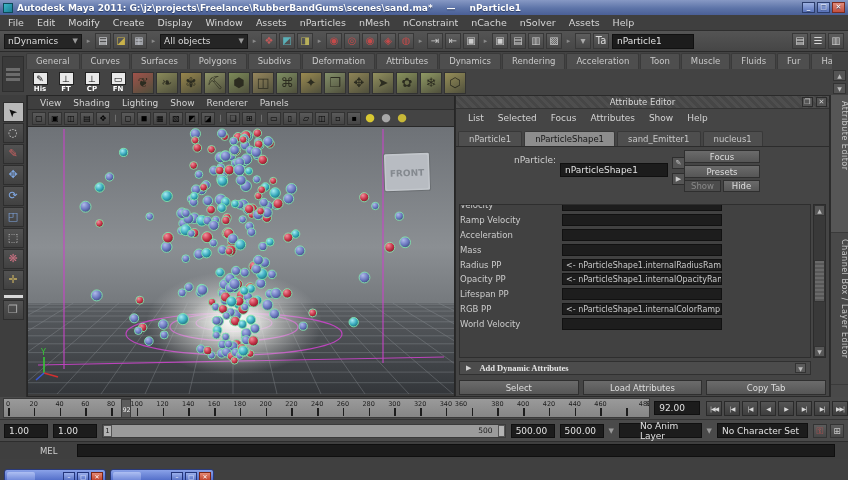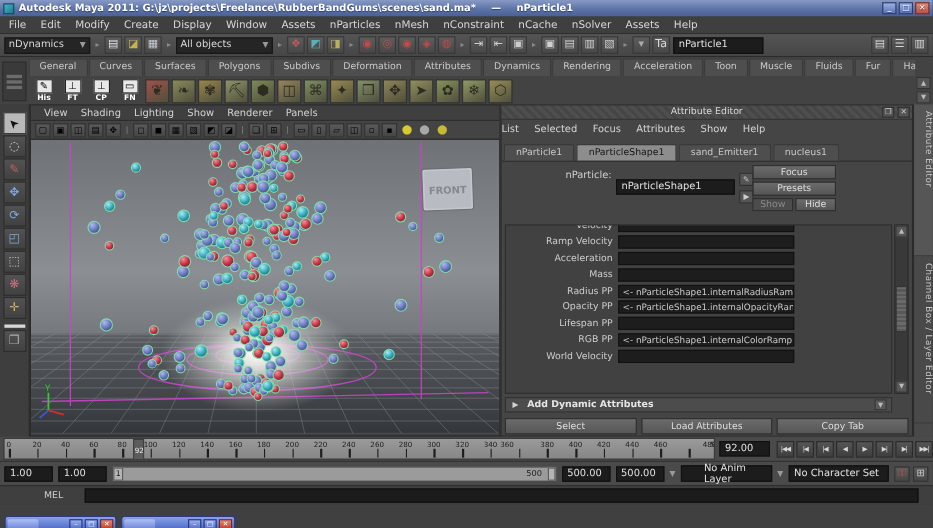--- a/index.html
+++ b/index.html
@@ -58,45 +58,45 @@
   .vp-icons { height:17px; background:#444; display:flex; align-items:center; gap:2px; padding:0 4px; border-bottom:1px solid #282828; }
   .vp-ic { width:14px; height:13px; border:1px solid #333; background:linear-gradient(#5a5a5a,#454545); font-size:8px; line-height:11px; text-align:center; flex:none; }
   .vp-view { position:relative; height:269px; overflow:hidden; }
   .vp-view svg { display:block; }
 
   
   .ae { position:absolute; left:455px; top:0; width:375px; height:302px; background:#454545; border:1px solid #2a2a2a; }
   .ae-header { height:13px; background:repeating-linear-gradient(45deg,#4e4e4e 0 3px,#464646 3px 6px); color:#d8d8d8; font-size:8.5px;
     text-align:center; line-height:13px; position:relative; border-bottom:1px solid #333; }
   .ae-hbtn { position:absolute; top:1px; width:11px; height:10px; border:1px solid #2c2c2c; background:#555; color:#ccc; font-size:7px; line-height:8px; text-align:center; }
-  .ae-menu { height:17px; display:flex; align-items:center; gap:14px; padding:0 0; color:#d4d4d4; font-size:9px; }
+  .ae-menu { height:17px; display:flex; align-items:center; gap:14px; padding:0 12px; color:#d4d4d4; font-size:9px; }
   .ae-tabs { height:21px; display:flex; align-items:flex-end; gap:2px; padding:0 2px; border-bottom:1px solid #2c2c2c; }
   .ae-tab { background:#4e4e4e; border:1px solid #383838; border-bottom:none; border-radius:2px 2px 0 0; color:#c8c8c8; font-size:8.5px; padding:2px 10px; white-space:nowrap; }
   .ae-tab.active { background:#8d8d8d; color:#161616; }
   .ae-node { position:relative; height:53px; }
   .ae-node .nlab { position:absolute; right:calc(100% - 100px); top:8px; color:#cfcfcf; font-size:9px; }
   .ae-node .nfield { position:absolute; left:104px; top:16px; width:108px; height:14px; }
   .ae-small { position:absolute; width:13px; height:12px; border:1px solid #2e2e2e; background:#555; font-size:7px; line-height:10px; text-align:center; color:#ccc; }
   .ae-bcol { position:absolute; left:228px; top:3px; width:76px; }
   .mbtn { background:linear-gradient(#6b6b6b,#565656); border:1px solid #2f2f2f; color:#dedede; font-size:8.5px; text-align:center; }
   .ae-bcol .mbtn { display:block; width:100%; height:13px; line-height:12px; margin-bottom:2px; }
   .ae-sh { display:flex; gap:2px; }
   .ae-sh .mbtn { flex:1; height:12px; line-height:11px; }
   .mbtn.dim { color:#8a8a8a; background:#4c4c4c; }
   .ae-scroll { position:absolute; left:3px; top:108px; width:352px; height:154px; background:#414141; border:1px solid #2e2e2e; overflow:hidden; }
   .ae-row { height:14.8px; display:flex; align-items:center; }
-  .ae-row .rl { width:102px; text-align:right; color:#cccccc; font-size:8.5px; padding-right:5px; flex:none; }
+  .ae-row .rl { width:102px; text-align:left; color:#cccccc; font-size:8.5px; padding-right:5px; flex:none; }
   .ae-row .rf { width:160px; height:12px; background:#1d1d1d; border:1px solid #111; color:#c9c9c9; font-size:8px; line-height:11px; padding:0 3px;
     white-space:nowrap; overflow:hidden; }
   .ae-vscroll { position:absolute; left:357px; top:108px; width:13px; height:154px; background:#393939; border:1px solid #2c2c2c; }
   .ae-vscroll .vbtn { position:absolute; left:0; width:11px; height:11px; background:#575757; border:1px solid #333; color:#bbb; font-size:6px; text-align:center; line-height:10px; }
   .ae-vscroll .vthumb { position:absolute; left:0; top:55px; width:11px; height:42px; background:repeating-linear-gradient(#6a6a6a 0 2px,#585858 2px 4px); border:1px solid #333; }
   .ae-exp { position:absolute; left:3px; top:265px; width:352px; height:14px; background:#4c4c4c; border:1px solid #303030; display:flex; align-items:center; gap:8px; padding:0 6px; }
   .ae-exp .tri { color:#d0d0d0; font-size:7px; }
-  .ae-exp .xt { color:#e6e6e6; font-size:8.5px; font-weight:bold; }
+  .ae-exp .xt { color:#e6e6e6; font-size:8.5px; font-weight:bold;font-family:Liberation Serif, serif; }
   .ae-exp-btn { position:absolute; right:4px; top:1px; width:11px; height:10px; background:#5a5a5a; border:1px solid #333; color:#bbb; font-size:6px; line-height:9px; text-align:center; }
   .ae-footer { position:absolute; left:3px; top:284px; width:367px; height:15px; display:flex; gap:4px; }
   .ae-footer .mbtn { flex:1; height:15px; line-height:14px; }
 
   .right-strip { position:absolute; left:830px; top:0; width:18px; height:302px; background:#494949; border-left:1px solid #2c2c2c; }
   .vtab { writing-mode:vertical-rl; color:#c6c6c6; font-size:8px; padding:6px 0; text-align:left; border-bottom:1px solid #3a3a3a; width:18px;
     display:block; letter-spacing:.5px; }
   .vtab.active { background:#565656; }
 
   

